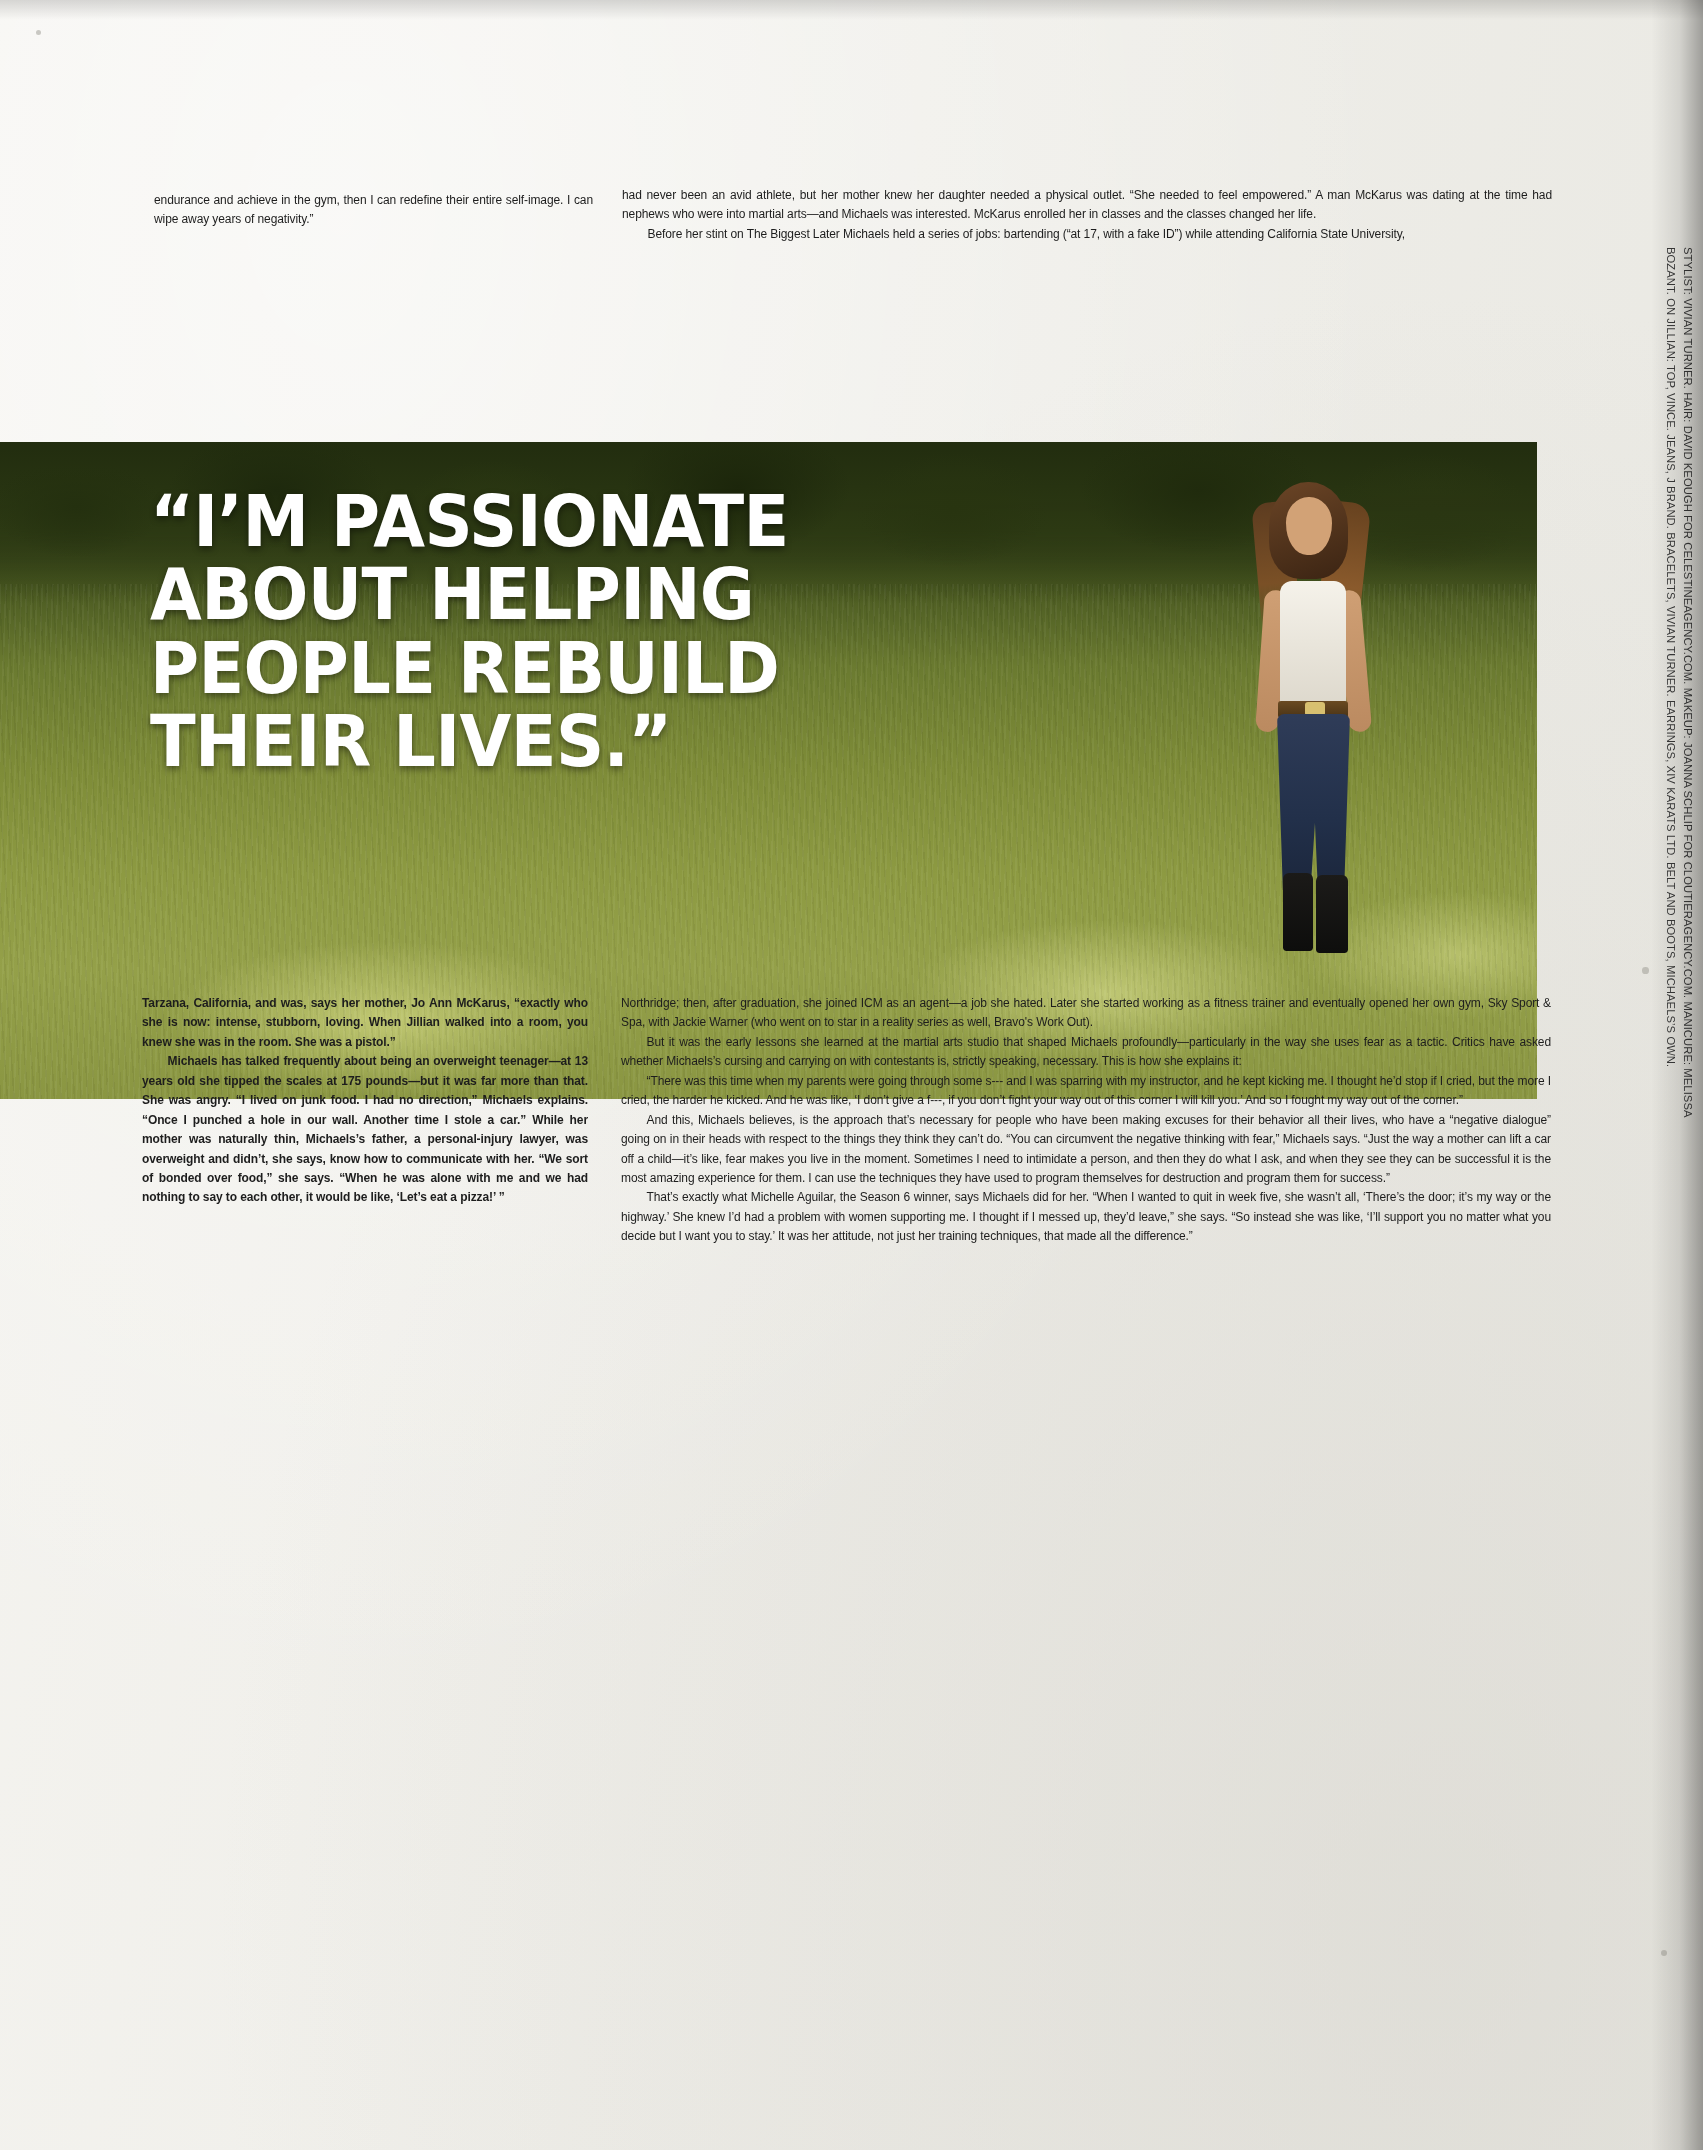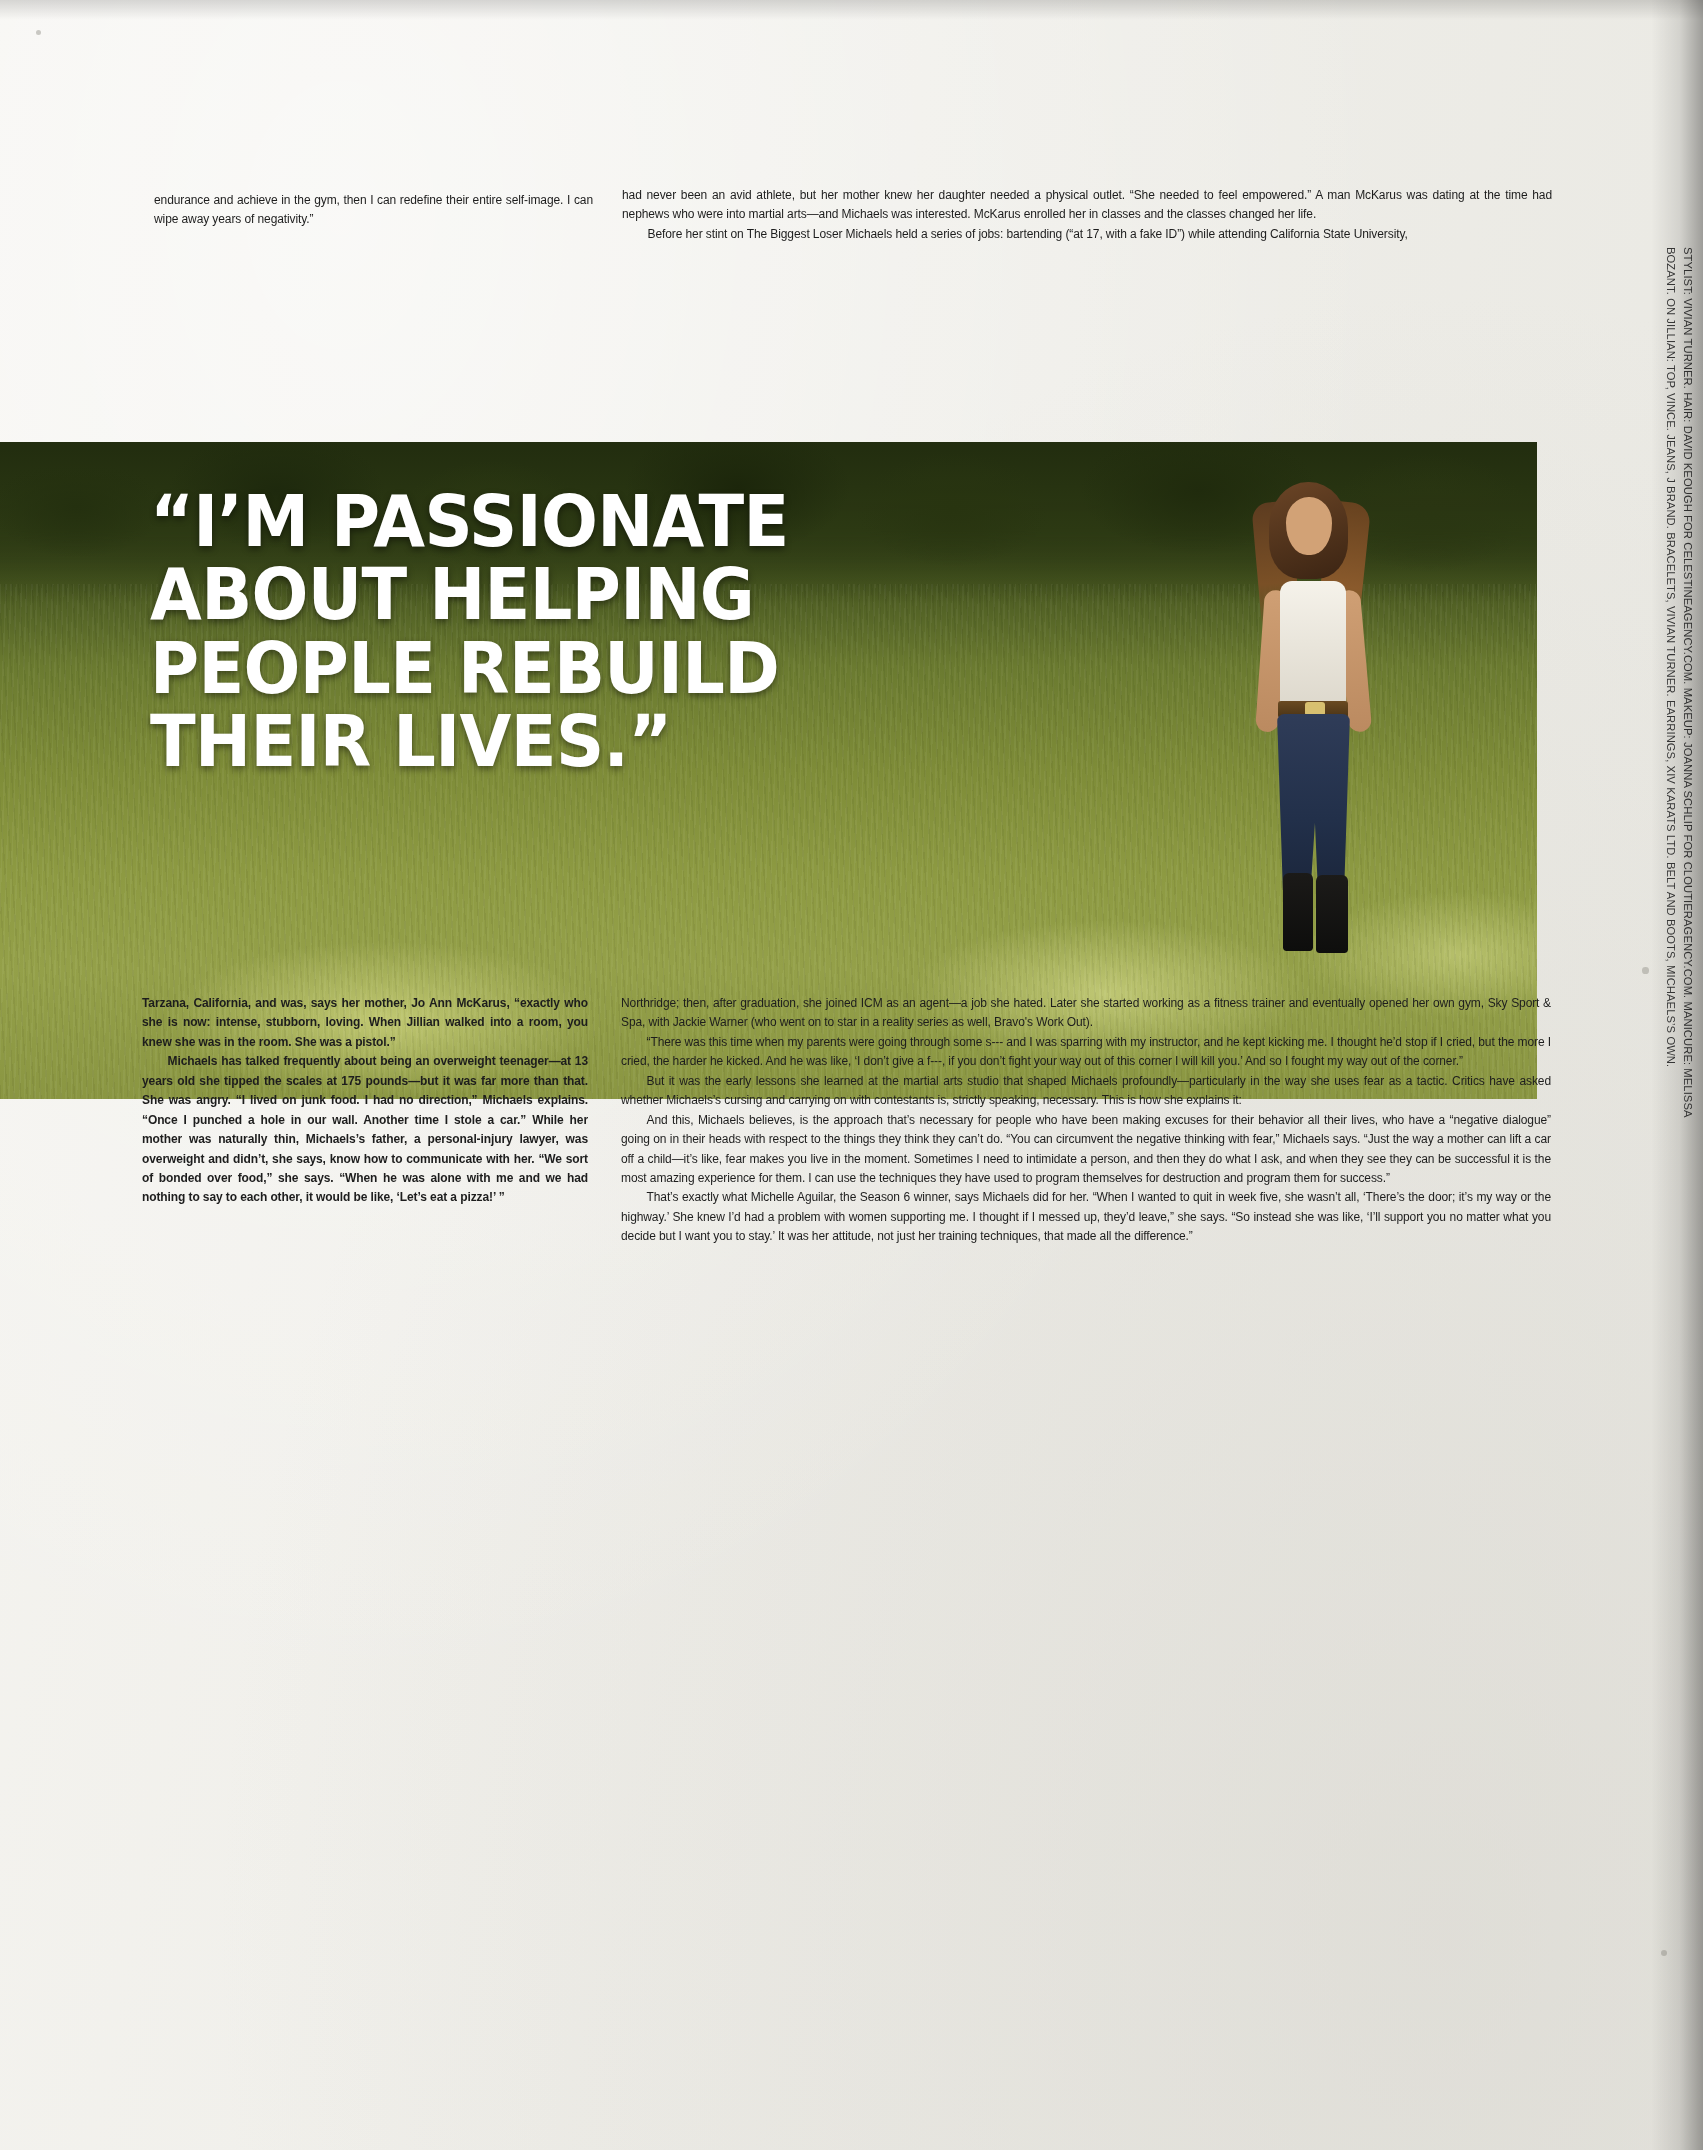--- a/index.html
+++ b/index.html
@@ -240,21 +240,21 @@
   <div class="speck" style="left:1642px;top:967px;width:6.7px;height:6.7px;"></div>
   <div class="speck" style="left:1661px;top:1950px;width:6px;height:6px;"></div>
   <div class="speck" style="left:225px;top:990px;width:4.5px;height:4.5px;"></div>
 
   <div class="col" id="top-left-col">
     <p>endurance and achieve in the gym, then I can redefine their entire self-image. I can wipe away years of negativity.”</p>
   </div>
 
   <div class="col" id="top-right-col">
     <p>had never been an avid athlete, but her mother knew her daughter needed a physical outlet. “She needed to feel empowered.” A man McKarus was dating at the time had nephews who were into martial arts—and Michaels was interested. McKarus enrolled her in classes and the classes changed her life.</p>
-    <p>Before her stint on The Biggest Loser Michaels held a series of jobs: bartending (“at 17, with a fake ID”) while attending California State University,</p>
+    <p>Before her stint on The Biggest Later Michaels held a series of jobs: bartending (“at 17, with a fake ID”) while attending California State University,</p>
   </div>
 
   <div class="hero">
     <div class="hero-bg"></div>
     <div class="hero-trees"></div>
     <div class="hero-grass-texture"></div>
 
     <div class="figure">
       <div class="fig-hair-side-l"></div>
       <div class="fig-hair-side-r"></div>
@@ -278,22 +278,22 @@
     </div>
   </div>
 
   <div class="col" id="bot-left-col">
     <p>Tarzana, California, and was, says her mother, Jo Ann McKarus, “exactly who she is now: intense, stubborn, loving. When Jillian walked into a room, you knew she was in the room. She was a pistol.”</p>
     <p>Michaels has talked frequently about being an overweight teenager—at 13 years old she tipped the scales at 175 pounds—but it was far more than that. She was angry. “I lived on junk food. I had no direction,” Michaels explains. “Once I punched a hole in our wall. Another time I stole a car.” While her mother was naturally thin, Michaels’s father, a personal-injury lawyer, was overweight and didn’t, she says, know how to communicate with her. “We sort of bonded over food,” she says. “When he was alone with me and we had nothing to say to each other, it would be like, ‘Let’s eat a pizza!’ ”</p>
   </div>
 
   <div class="col" id="bot-right-col">
     <p>Northridge; then, after graduation, she joined ICM as an agent—a job she hated. Later she started working as a fitness trainer and eventually opened her own gym, Sky Sport &amp; Spa, with Jackie Warner (who went on to star in a reality series as well, Bravo's Work Out).</p>
+    <p>But it was the early lessons she learned at the martial arts studio that shaped Michaels profoundly—particularly in the way she uses fear as a tactic. Critics have asked whether Michaels’s cursing and carrying on with contestants is, strictly speaking, necessary. This is how she explains it:</p>
     <p>“There was this time when my parents were going through some s--- and I was sparring with my instructor, and he kept kicking me. I thought he’d stop if I cried, but the more I cried, the harder he kicked. And he was like, ‘I don’t give a f---, if you don’t fight your way out of this corner I will kill you.’ And so I fought my way out of the corner.”</p>
-    <p>But it was the early lessons she learned at the martial arts studio that shaped Michaels profoundly—particularly in the way she uses fear as a tactic. Critics have asked whether Michaels’s cursing and carrying on with contestants is, strictly speaking, necessary. This is how she explains it:</p>
     <p>And this, Michaels believes, is the approach that’s necessary for people who have been making excuses for their behavior all their lives, who have a “negative dialogue” going on in their heads with respect to the things they think they can’t do. “You can circumvent the negative thinking with fear,” Michaels says. “Just the way a mother can lift a car off a child—it’s like, fear makes you live in the moment. Sometimes I need to intimidate a person, and then they do what I ask, and when they see they can be successful it is the most amazing experience for them. I can use the techniques they have used to program themselves for destruction and program them for success.”</p>
     <p>That’s exactly what Michelle Aguilar, the Season 6 winner, says Michaels did for her. “When I wanted to quit in week five, she wasn’t all, ‘There’s the door; it’s my way or the highway.’ She knew I’d had a problem with women supporting me. I thought if I messed up, they’d leave,” she says. “So instead she was like, ‘I’ll support you no matter what you decide but I want you to stay.’ It was her attitude, not just her training techniques, that made all the difference.”</p>
   </div>
 
   <div class="credits">STYLIST: VIVIAN TURNER. HAIR: DAVID KEOUGH FOR CELESTINEAGENCY.COM. MAKEUP: JOANNA SCHLIP FOR CLOUTIERAGENCY.COM. MANICURE: MELISSA BOZANT. ON JILLIAN: TOP, VINCE. JEANS, J BRAND. BRACELETS, VIVIAN TURNER. EARRINGS, XIV KARATS LTD. BELT AND BOOTS, MICHAELS’S OWN.</div>
 
   <div class="top-edge-shadow"></div>
   <div class="right-edge-shadow"></div>
 </div>
 

